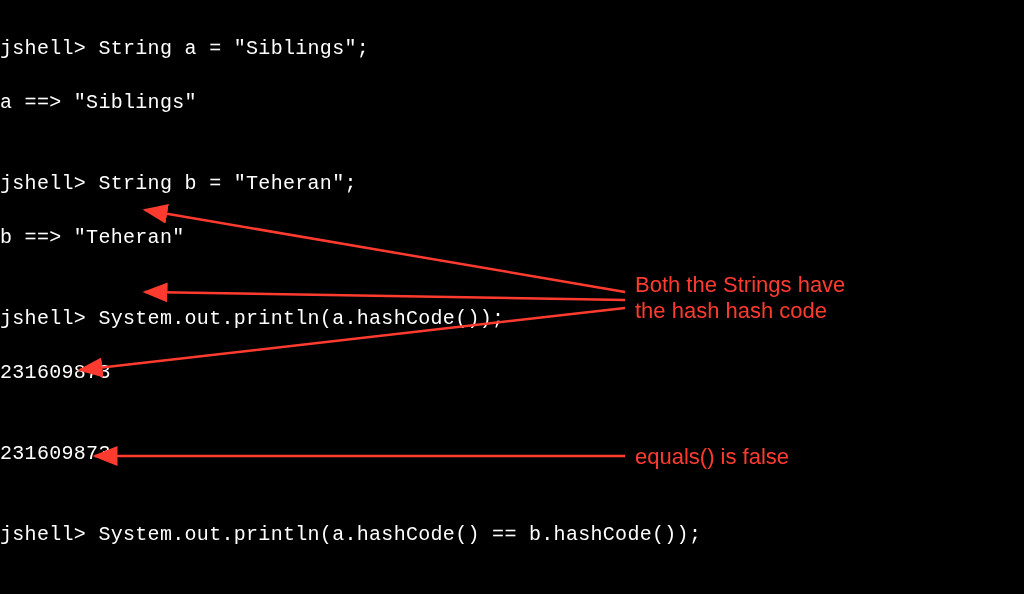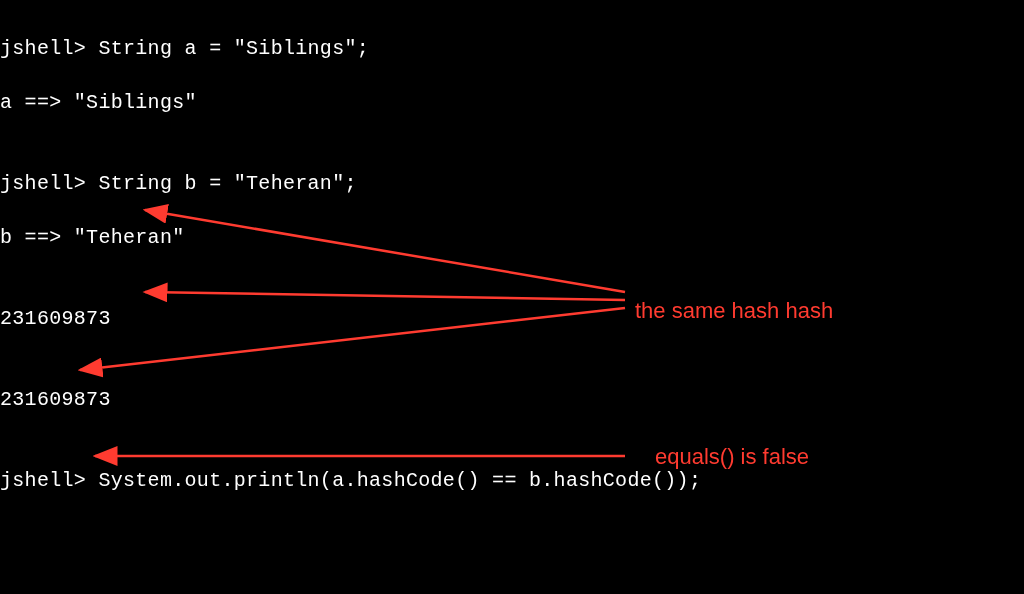--- a/index.html
+++ b/index.html
@@ -41,20 +41,21 @@
 </head>
 <body>
 
 <div class="terminal">
 <span class="line">jshell&gt; String a = "Siblings";</span>
 <span class="line">a ==&gt; "Siblings"</span>
 <span class="line"></span>
 <span class="line">jshell&gt; String b = "Teheran";</span>
 <span class="line">b ==&gt; "Teheran"</span>
 <span class="line"></span>
+<span class="line">jshell&gt; System.out.println(a.hashCode());</span>
 <span class="line">231609873</span>
 <span class="line"></span>
 <span class="line">231609873</span>
 <span class="line"></span>
 <span class="line">jshell&gt; System.out.println(a.hashCode() == b.hashCode());</span>
 
 <span class="line"></span>
 
 
 </div>
@@ -69,19 +70,19 @@
   <line x1="625" y1="292" x2="145" y2="210" stroke="#ff3b30" stroke-width="2.5" marker-end="url(#arrowhead)"></line>
 
   <line x1="625" y1="300" x2="145" y2="292" stroke="#ff3b30" stroke-width="2.5" marker-end="url(#arrowhead)"></line>
 
   <line x1="625" y1="308" x2="80" y2="370" stroke="#ff3b30" stroke-width="2.5" marker-end="url(#arrowhead)"></line>
 
   <line x1="625" y1="456" x2="95" y2="456" stroke="#ff3b30" stroke-width="2.5" marker-end="url(#arrowhead)"></line>
 </svg>
 
 <div class="annotation" style="top:272px; left:635px;">
-  <br>
-  <span>the same hash hash</span>
+  <span>Both the Strings have</span><br>
+  <span>the hash hash code</span>
 </div>
 
-<div class="annotation" style="top:444px; left:655px;">
+<div class="annotation" style="top:444px; left:635px;">
   <span>equals() is false</span>
 </div>
 
 </body></html>

